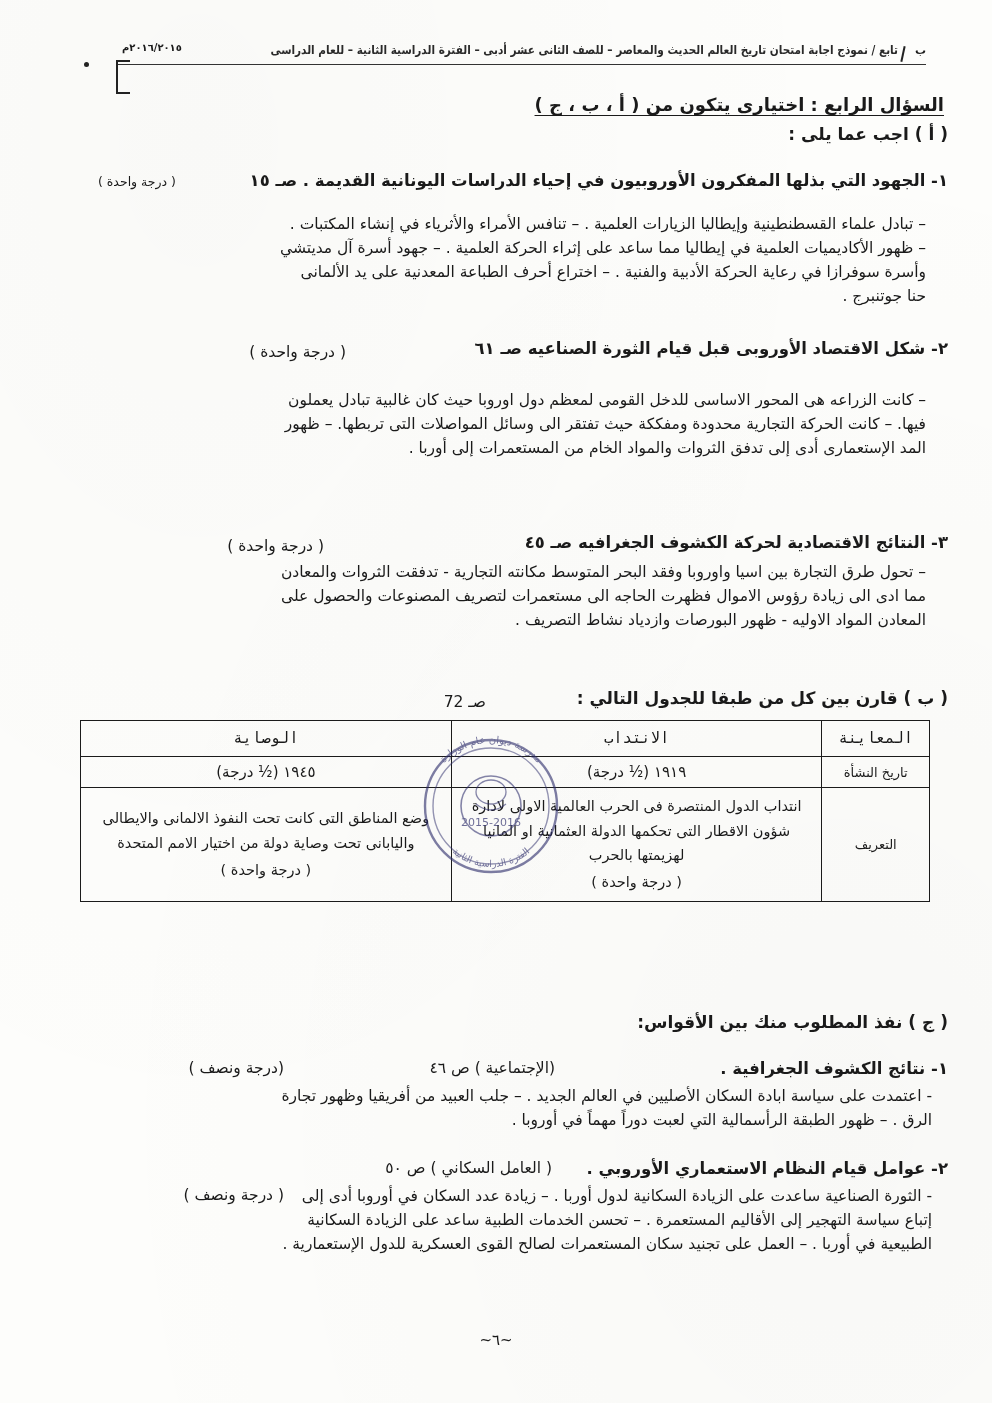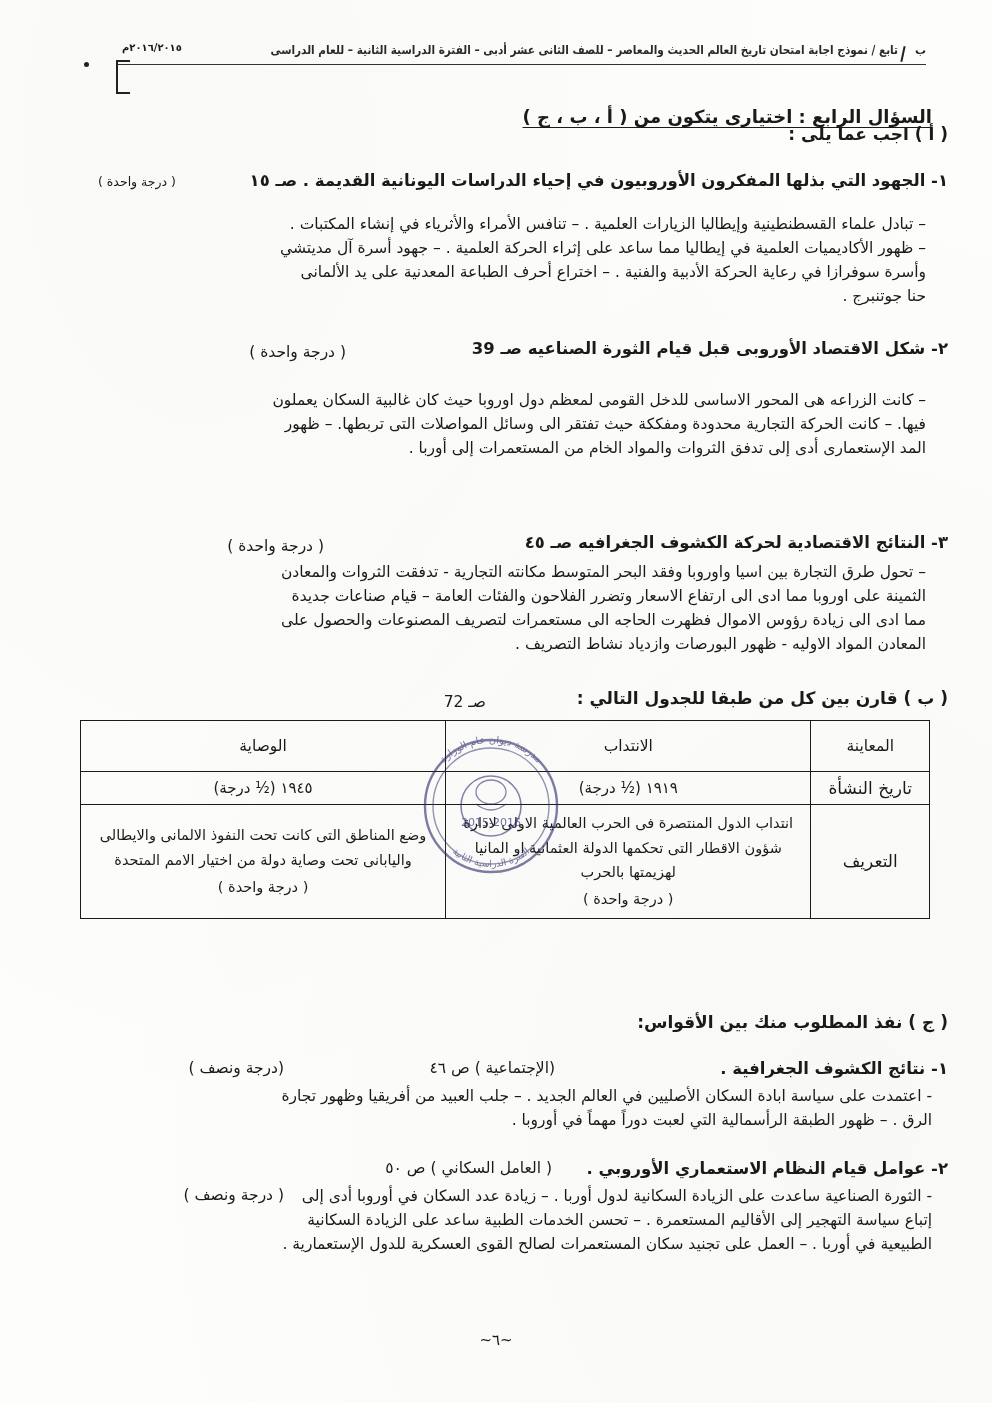--- a/index.html
+++ b/index.html
@@ -109,21 +109,21 @@
     background: #222;
     transform: rotate(12deg);
   }
 
   
   .q-title {
     font-size: 18px;
     font-weight: bold;
     text-decoration: underline;
     text-underline-offset: 4px;
-    margin: 16px;
+    margin: 4px;
   }
   .sub-title {
     font-size: 17px;
     font-weight: bold;
     text-underline-offset: 4px;
   }
   .line {
     font-size: 15.5px;
     line-height: 1.55;
   }
@@ -152,24 +152,25 @@
   }
   .tbl td, .tbl th {
     border: 1.6px solid #1b1b1b;
     padding: 6px 8px;
     vertical-align: middle;
     text-align: center;
     font-weight: normal;
   }
   .tbl th {
     font-size: 15.5px;
-    padding: 16px;
+    padding: 8px;
+    font-family: Liberation Mono, monospace;
   }
   .cell-label {
-    font-size: 17px;
+    font-size: 13px;
     width: 92px;
   }
   .cell-def {
     text-align: center;
     line-height: 1.7;
     font-size: 14.5px;
   }
   .cell-def .deg {
     display: block;
     margin-top: 2px;
@@ -224,39 +225,38 @@
 
     <div class="block" style="top:172px; right:30px; left:70px;margin-top:12px;">
       <div class="line">– تبادل علماء القسطنطينية وإيطاليا الزيارات العلمية .      – تنافس الأمراء والأثرياء في إنشاء المكتبات .</div>
       <div class="line">– ظهور الأكاديميات العلمية في إيطاليا مما ساعد على إثراء الحركة العلمية .    – جهود أسرة آل مديتشي</div>
       <div class="line">وأسرة سوفرازا في رعاية الحركة الأدبية والفنية .   – اختراع أحرف الطباعة المعدنية على يد الألمانى</div>
       <div class="line">حنا جوتنبرج .</div>
     </div>
 
     <div class="row line big" style="top:308px; right:8px;">
       <span>٢-</span>
-      <span>شكل الاقتصاد الأوروبى قبل قيام الثورة الصناعيه صـ 39</span>
+      <span>شكل الاقتصاد الأوروبى قبل قيام الثورة الصناعيه صـ ٦١</span>
     </div>
     <div class="row line" style="top:312px; right:610px;">( درجة واحدة )</div>
 
     <div class="block" style="top:360px; right:30px; left:70px;">
-      <div class="line">– كانت الزراعه هى المحور الاساسى للدخل القومى لمعظم دول اوروبا حيث كان غالبية السكان يعملون</div>
+      <div class="line">– كانت الزراعه هى المحور الاساسى للدخل القومى لمعظم دول اوروبا حيث كان غالبية تبادل يعملون</div>
       <div class="line">فيها.  – كانت الحركة التجارية محدودة ومفككة حيث تفتقر الى وسائل المواصلات التى تربطها.  – ظهور</div>
       <div class="line">المد الإستعمارى أدى إلى تدفق الثروات والمواد الخام من المستعمرات إلى أوربا .</div>
     </div>
 
     <div class="row line big" style="top:502px; right:8px;">
       <span>٣-</span>
       <span>النتائج الاقتصادية لحركة الكشوف الجغرافيه صـ ٤٥</span>
     </div>
     <div class="row line" style="top:506px; right:632px;">( درجة واحدة )</div>
 
     <div class="block" style="top:532px; right:30px; left:60px;">
       <div class="line">– تحول طرق التجارة بين اسيا واوروبا وفقد البحر المتوسط مكانته التجارية  -  تدفقت الثروات والمعادن</div>
-      <div class="line">الثمينة على اوروبا مما ادى الى ارتفاع الاسعار وتضرر الفلاحون والفئات العامة    – قيام صناعات جديدة</div>
       <div class="line">مما ادى الى زيادة رؤوس الاموال فظهرت الحاجه الى مستعمرات لتصريف المصنوعات والحصول على</div>
       <div class="line">المعادن  المواد الاوليه  - ظهور البورصات وازدياد نشاط التصريف .</div>
     </div>
 
     <div class="row sub-title" style="top:660px; right:8px;">
       <span>( ب ) قارن بين كل من طبقا للجدول التالي :</span>
     </div>
     <div class="row line" style="top:662px; right:470px;">صـ 72</div>
 
     <table class="tbl" style="top:692px; right:26px; width:850px;">

